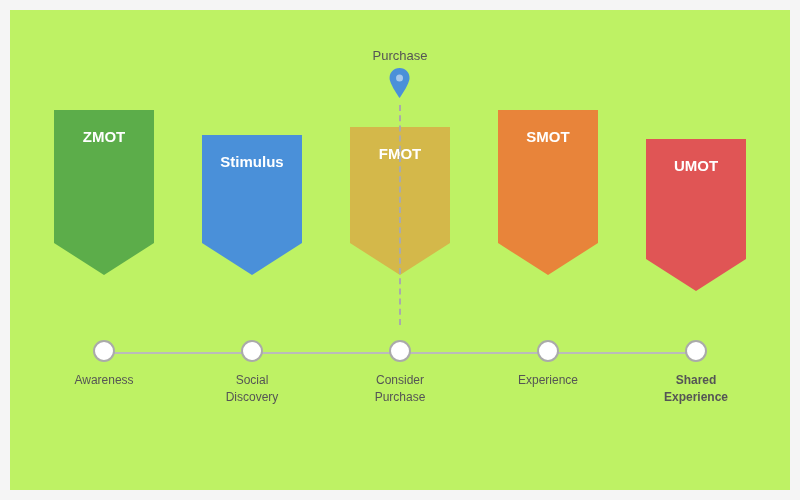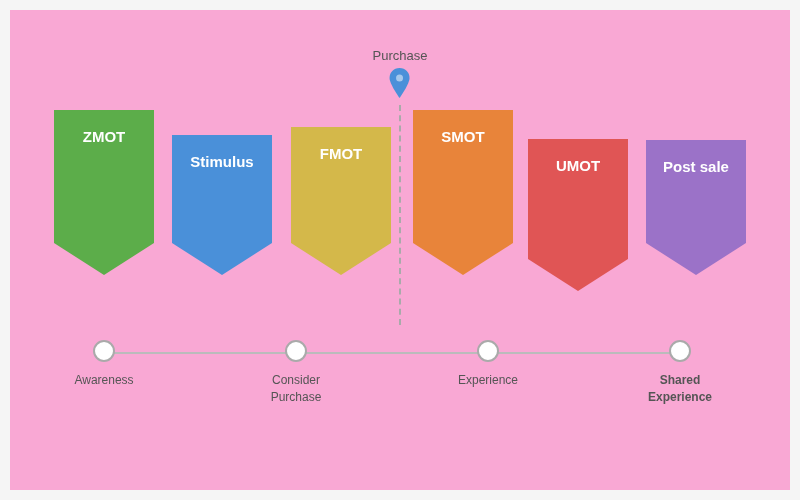--- a/index.html
+++ b/index.html
@@ -9,21 +9,21 @@
       background: #f5f5f5;
       font-family: 'Helvetica Neue', Arial, sans-serif;
       overflow: hidden;
       display: flex;
       align-items: center;
       justify-content: center;
     }
     .diagram-container {
       width: 780px;
       height: 480px;
-      background: #f9a8d4;
+      background: #bef264;
       position: relative;
       display: flex;
       flex-direction: column;
       align-items: center;
       justify-content: center;
     }
 
     
     .purchase-pin-area {
       position: absolute;
@@ -69,21 +69,21 @@
       flex-direction: column;
       align-items: center;
       width: 108px;
     }
 
     
     .timeline-row {
       position: absolute;
       top: 330px;
       left: 40px;
-      right: 56px;
+      right: 40px;
       display: flex;
       align-items: center;
     }
 
     .timeline-line {
       position: absolute;
       top: 12px;
       left: 54px;
       right: 54px;
       height: 2px;
@@ -150,49 +150,48 @@
           <path d="M0,0 L100,0 L100,108 L50,140 L0,108 Z" fill="#4a90d9"></path>
           <text x="50" y="32" text-anchor="middle" fill="white" font-size="15" font-weight="600" font-family="Helvetica Neue, Arial, sans-serif">Stimulus</text>
         </svg>
       </div>
       <div class="arrow-item" style="margin-top: 17px;">
         <svg width="100" height="148" viewBox="0 0 100 148">
           <path d="M0,0 L100,0 L100,116 L50,148 L0,116 Z" fill="#d4b84a"></path>
           <text x="50" y="32" text-anchor="middle" fill="white" font-size="15" font-weight="600" font-family="Helvetica Neue, Arial, sans-serif">FMOT</text>
         </svg>
       </div>
-      <div class="arrow-item" style="margin-top: 0px; align-items: flex-end;">
+      <div class="arrow-item" style="margin-top: 0px;">
         <svg width="100" height="165" viewBox="0 0 100 165">
           <path d="M0,0 L100,0 L100,133 L50,165 L0,133 Z" fill="#e8843a"></path>
           <text x="50" y="32" text-anchor="middle" fill="white" font-size="15" font-weight="600" font-family="Helvetica Neue, Arial, sans-serif">SMOT</text>
         </svg>
       </div>
       <div class="arrow-item" style="margin-top: 29px;">
         <svg width="100" height="152" viewBox="0 0 100 152">
           <path d="M0,0 L100,0 L100,120 L50,152 L0,120 Z" fill="#e05555"></path>
           <text x="50" y="32" text-anchor="middle" fill="white" font-size="15" font-weight="600" font-family="Helvetica Neue, Arial, sans-serif">UMOT</text>
         </svg>
       </div>
-      <div class="arrow-item" style="margin-top: 30px;">
-        <svg width="100" height="135" viewBox="0 0 100 135">
-          <path d="M0,0 L100,0 L100,103 L50,135 L0,103 Z" fill="#9b72c8"></path>
-          <text x="50" y="32" text-anchor="middle" fill="white" font-size="15" font-weight="600" font-family="Helvetica Neue, Arial, sans-serif">Post sale</text>
-        </svg>
-      </div>
     </div>
 
   <div class="timeline-row">
     <div class="timeline-line"></div>
     <div class="timeline-items">
     <div class="timeline-item">
           <div class="timeline-dot"></div>
           <div class="timeline-text" style="white-space: pre-line;">Awareness</div>
         </div>
         <div class="timeline-item">
           <div class="timeline-dot"></div>
+          <div class="timeline-text" style="white-space: pre-line;">Social
+Discovery</div>
+        </div>
+        <div class="timeline-item">
+          <div class="timeline-dot"></div>
           <div class="timeline-text" style="white-space: pre-line;">Consider
 Purchase</div>
         </div>
         <div class="timeline-item">
           <div class="timeline-dot"></div>
           <div class="timeline-text" style="white-space: pre-line;">Experience</div>
         </div>
         <div class="timeline-item">
           <div class="timeline-dot"></div>
           <div class="timeline-text" style="white-space: pre-line; font-weight: bold;">Shared

